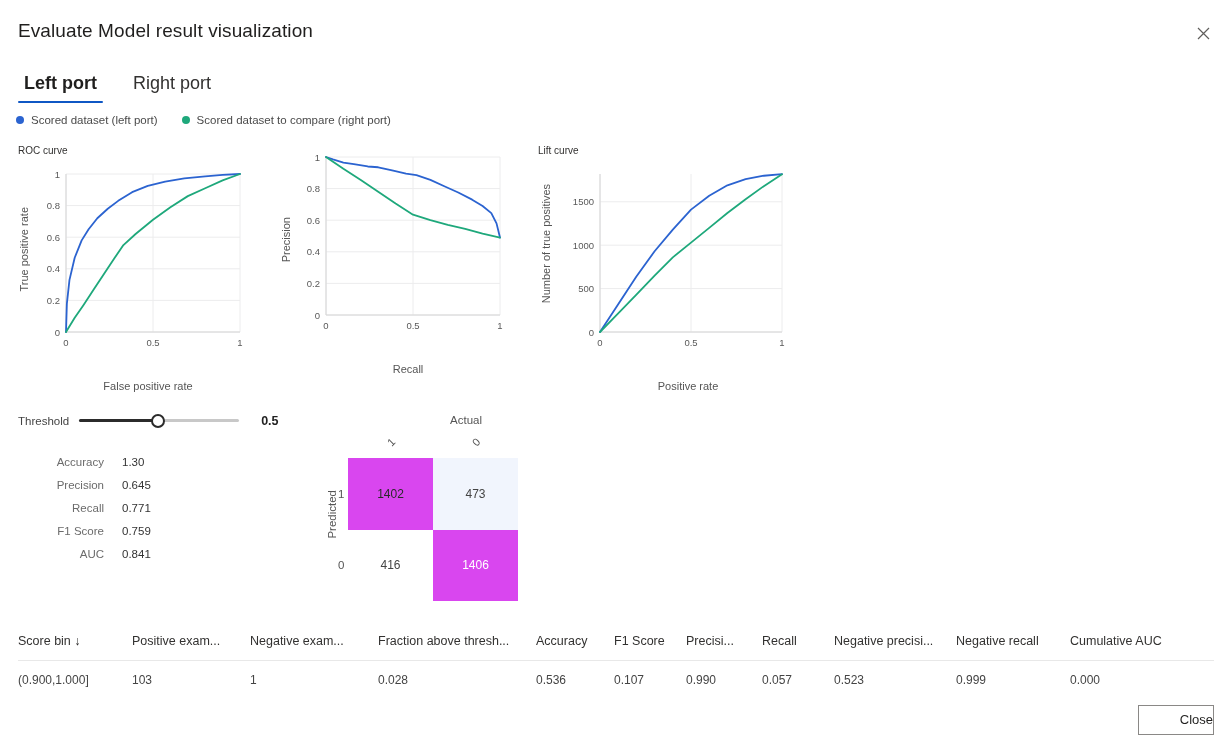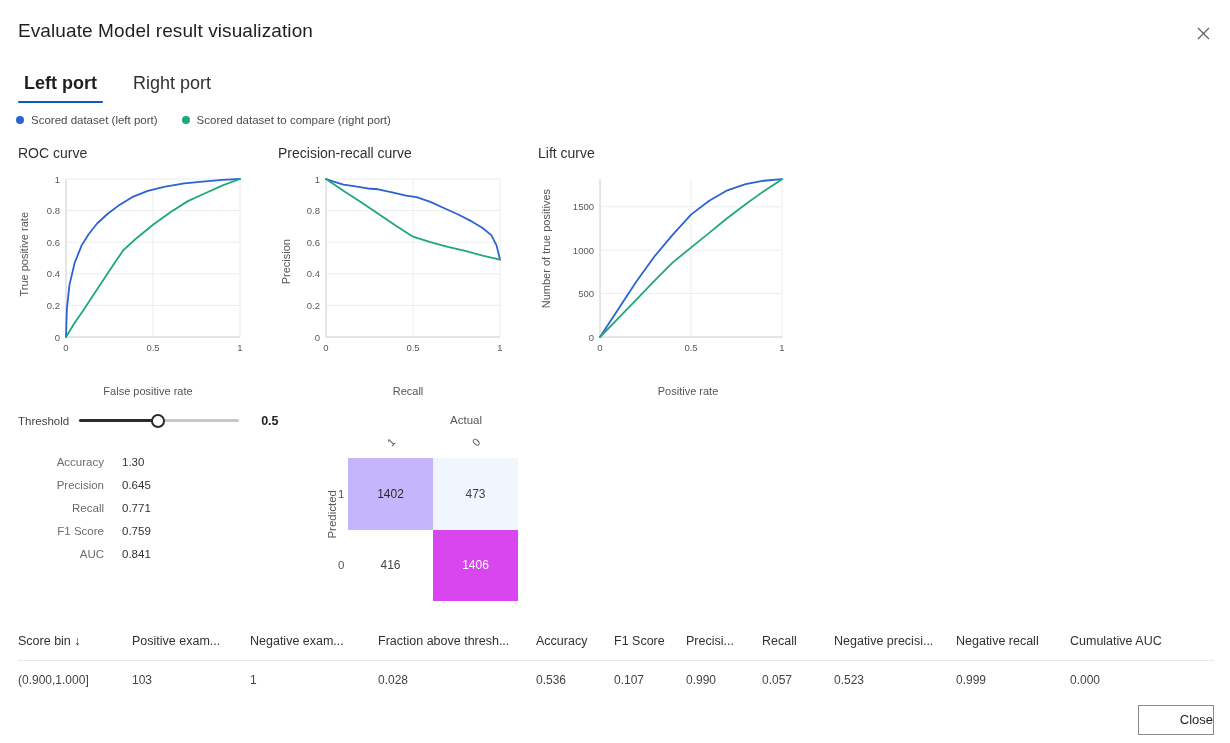--- a/index.html
+++ b/index.html
@@ -39,21 +39,21 @@
   }
 
   
   .legend{position:absolute;left:16px;top:114px;display:flex;gap:24px;align-items:center;}
   .legend-item{display:flex;align-items:center;gap:7px;font-size:11.5px;color:#4a4a4a;}
   .legend-dot{width:8px;height:8px;border-radius:50%;display:inline-block;}
 
   
   .charts{position:absolute;left:0;top:145px;width:1230px;height:245px;}
   .chart{position:absolute;top:0;}
-  .chart-title{font-size:14px;color:#323130;margin-bottom:6px;}
+  .chart-title{font-size:10px;color:#323130;margin-bottom:6px;}
   .plot-wrap{position:relative;}
   .axis-label-y{
     position:absolute;writing-mode:vertical-rl;transform:rotate(180deg);
     font-size:11px;color:#555;white-space:nowrap;
   }
   .axis-label-x{
     position:absolute;font-size:11px;color:#555;text-align:center;
   }
 
   
@@ -172,21 +172,20 @@
             <line x1="48" y1="12" x2="48" y2="170" stroke="#d6d6d6" stroke-width="1"></line>
             <line x1="48" y1="170" x2="222" y2="170" stroke="#d6d6d6" stroke-width="1"></line>
             <polyline points="48,170 48.87,141.56 51.48,117.86 56.7,95.74000000000001 63.66,78.36 70.62,67.3 79.32,56.24000000000001 89.75999999999999,46.75999999999999 100.19999999999999,38.860000000000014 114.12,30.169999999999987 129.78,23.849999999999994 147.18,19.584000000000003 166.32,16.424000000000007 187.20000000000002,14.370000000000005 204.6,12.948000000000008 222,12" fill="none" stroke="#2b63d0" stroke-width="1.8" stroke-linejoin="round" stroke-linecap="round"></polyline>
             <polyline points="48,170 56.7,155.78 65.4,143.14 75.84,127.34 86.28,111.53999999999999 96.72,95.74000000000001 105.42,83.1 117.60000000000001,72.04 135,57.82000000000001 152.39999999999998,45.17999999999999 169.8,34.120000000000005 187.20000000000002,26.22 204.6,18.319999999999993 222,12" fill="none" stroke="#1ea87b" stroke-width="1.8" stroke-linejoin="round" stroke-linecap="round"></polyline>
           </svg>
         <div class="axis-label-x" style="left:20px;top:218px;width:220px;">False positive rate</div>
       </div>
     </div>
 
     <div class="chart" style="left:278px;width:250px;">
-      <div class="chart-title">Precision-recall curve</div>
       <div class="plot-wrap" style="height:220px;">
         <div class="axis-label-y" style="left:2px;top:72px;">Precision</div>
         <svg id="svg-pr" width="250" height="200" style="position:absolute;left:0;top:0;">
             <line x1="48" y1="170" x2="222" y2="170" stroke="#ececed" stroke-width="1"></line>
             <text x="42" y="173.5" text-anchor="end" font-size="9.5" fill="#595959" font-family="&quot;Liberation Sans&quot;, sans-serif">0</text>
             <line x1="48" y1="138.4" x2="222" y2="138.4" stroke="#ececed" stroke-width="1"></line>
             <text x="42" y="141.9" text-anchor="end" font-size="9.5" fill="#595959" font-family="&quot;Liberation Sans&quot;, sans-serif">0.2</text>
             <line x1="48" y1="106.8" x2="222" y2="106.8" stroke="#ececed" stroke-width="1"></line>
             <text x="42" y="110.3" text-anchor="end" font-size="9.5" fill="#595959" font-family="&quot;Liberation Sans&quot;, sans-serif">0.4</text>
             <line x1="48" y1="75.2" x2="222" y2="75.2" stroke="#ececed" stroke-width="1"></line>
@@ -274,21 +273,21 @@
 
   <div class="cm">
     <div class="cm-actual">Actual</div>
     <div class="cm-coltick" style="left:58px;top:26px;">1</div>
     <div class="cm-coltick" style="left:143px;top:26px;">0</div>
     <div class="cm-predicted">Predicted</div>
     <div class="cm-rowtick" style="left:8px;top:78px;">1</div>
     <div class="cm-rowtick" style="left:8px;top:149px;">0</div>
 
     <div class="cm-grid">
-      <div class="cm-cell" style="left:0;top:0;background:#c4b5fd;color:#2a2a2a;">1402</div>
+      <div class="cm-cell" style="left:0;top:0;background:#d946ef;color:#2a2a2a;">1402</div>
       <div class="cm-cell" style="left:85px;top:0;background:#f1f5fd;color:#444;">473</div>
       <div class="cm-cell" style="left:0;top:71.5px;background:#ffffff;color:#444;">416</div>
       <div class="cm-cell" style="left:85px;top:71.5px;background:#d946ef;color:#ffffff;">1406</div>
     </div>
   </div>
 
   <div class="table">
     <div class="thead" id="thead">
         <div class="th" style="width: 104px;">Score bin ↓</div>
         <div class="th" style="width: 108px;">Positive exam...</div>

